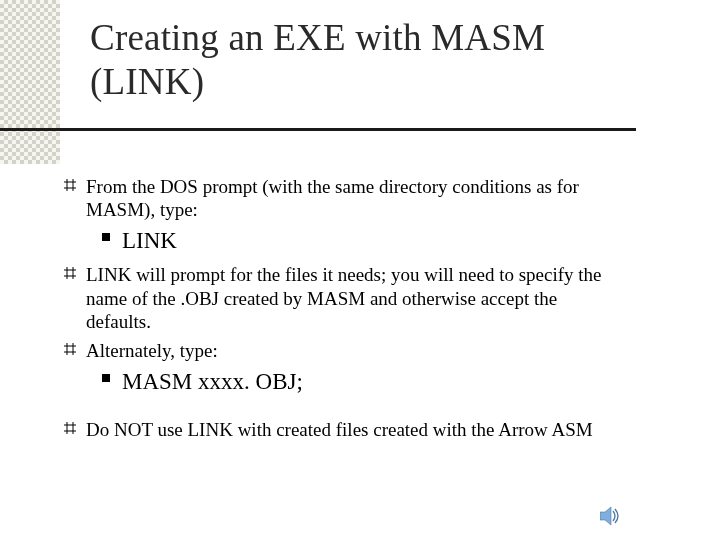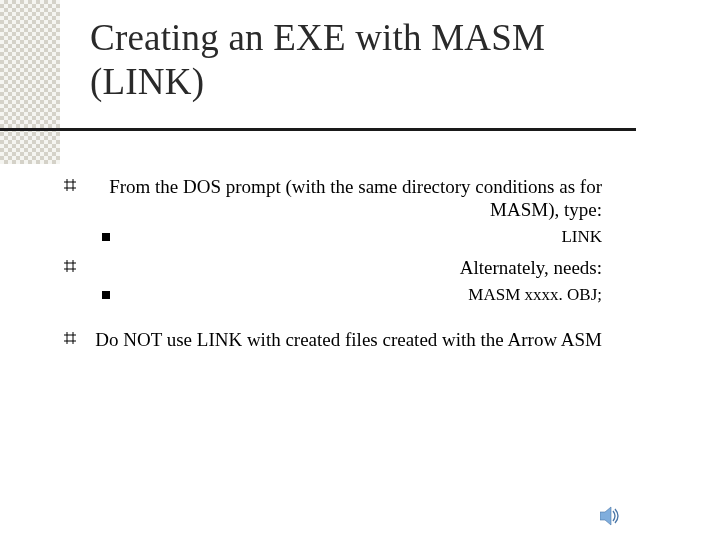--- a/index.html
+++ b/index.html
@@ -17,26 +17,26 @@
   .title {
     position: absolute; left: 90px; top: 16px; right: 40px;
     font-size: 37px; line-height: 1.18; color: #2a2a2a; letter-spacing: 0.2px;
   }
   .rule {
     position: absolute; left: 0; top: 128px; width: 100%; height: 0;
     border-top: 3px solid #1a1a1a;
   }
   .content {
     position: absolute; left: 86px; top: 175px; right: 34px;
-    font-size: 19px; line-height: 1.22; font-family: "Times New Roman", Times, serif; text-align: right;
+    font-size: 19px; line-height: 1.22; font-family: "Times New Roman", Times, serif;
   }
   .item { position: relative; margin-bottom: 6px; }
   .item .b { position: absolute; left: -22px; top: 4px; }
   .item .b svg { display: block; }
-  .sub { position: relative; margin: 4px 0 8px 36px; font-size: 17px; }
+  .sub { position: relative; margin: 4px 0 8px 36px; font-size: 23px; }
   .sub .sb { position: absolute; left: -20px; top: 6px; width: 8px; height: 8px; background: #000; }
   .gap { height: 14px; }
   .speaker {
     position: absolute; right: 14px; bottom: 10px; opacity: 0.85;
   }
 </style>
 </head>
 <body>
 
 <div class="slide">
@@ -57,33 +57,46 @@
             </g>
           </svg>
       </span>
       <span>From the DOS prompt (with the same directory conditions as for MASM), type:</span>
     </div>
     <div class="sub">
       <span class="sb"></span>
       <span>LINK</span>
     </div>
 
+    <div class="item">
+      <span class="b">
+        <svg width="12" height="12" viewBox="0 0 12 12">
+            <g stroke="#000" stroke-width="1" fill="none">
+              <line x1="0" y1="3" x2="12" y2="3"></line>
+              <line x1="0" y1="9" x2="12" y2="9"></line>
+              <line x1="3" y1="0" x2="3" y2="12"></line>
+              <line x1="9" y1="0" x2="9" y2="12"></line>
+            </g>
+          </svg>
+      </span>
+      <span>LINK will prompt for the files it needs; you will need to specify the name of the .OBJ created by MASM and otherwise accept the defaults.</span>
+    </div>
 
     <div class="item">
       <span class="b">
         <svg width="12" height="12" viewBox="0 0 12 12">
             <g stroke="#000" stroke-width="1" fill="none">
               <line x1="0" y1="3" x2="12" y2="3"></line>
               <line x1="0" y1="9" x2="12" y2="9"></line>
               <line x1="3" y1="0" x2="3" y2="12"></line>
               <line x1="9" y1="0" x2="9" y2="12"></line>
             </g>
           </svg>
       </span>
-      <span>Alternately, needs:</span>
+      <span>Alternately, type:</span>
     </div>
     <div class="sub">
       <span class="sb"></span>
       <span>MASM  xxxx. OBJ;</span>
     </div>
 
 
     <div class="gap"></div>
 
     <div class="item">

